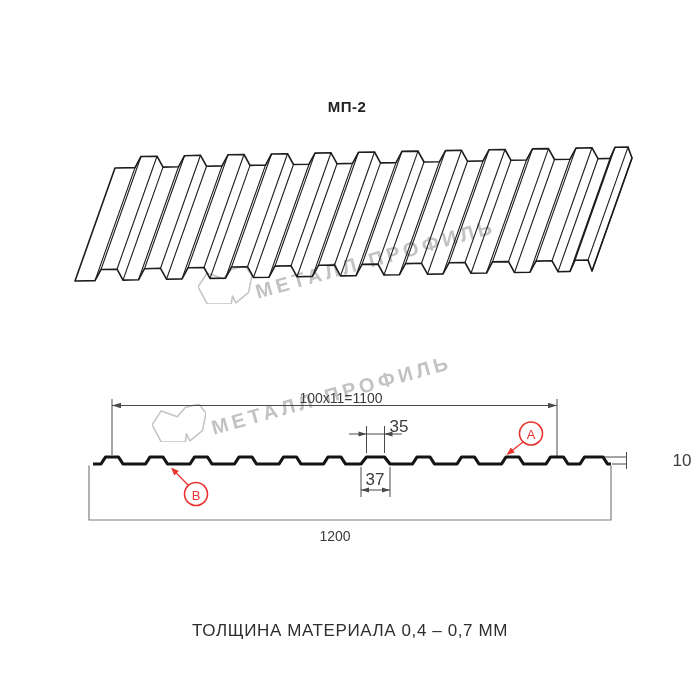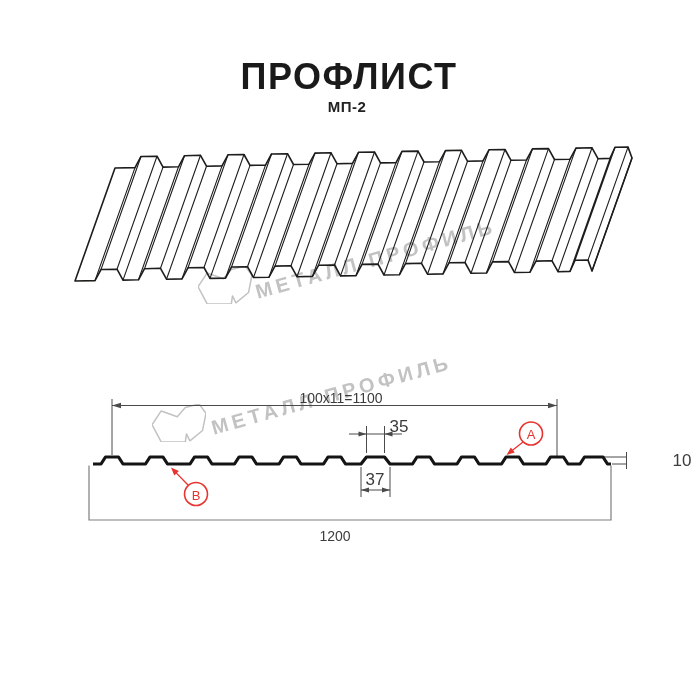--- a/index.html
+++ b/index.html
@@ -49,25 +49,25 @@
       <path id="profile-path" stroke="#141414" stroke-width="3.2" stroke-linejoin="round" d="M93.0,464.0L101.0,464.0L105.5,457.0L118.5,457.0L123.0,464.0L145.5,464.0L150.0,457.0L163.0,457.0L167.5,464.0L190.0,464.0L194.5,457.0L207.5,457.0L212.0,464.0L234.5,464.0L239.0,457.0L252.0,457.0L256.5,464.0L279.0,464.0L283.5,457.0L296.5,457.0L301.0,464.0L323.5,464.0L328.0,457.0L341.0,457.0L345.5,464.0L361.0,464.0L366.5,457.0L384.5,457.0L390.0,464.0L412.5,464.0L417.0,457.0L430.0,457.0L434.5,464.0L457.0,464.0L461.5,457.0L474.5,457.0L479.0,464.0L501.5,464.0L506.0,457.0L519.0,457.0L523.5,464.0L546.0,464.0L550.5,457.0L563.5,457.0L568.0,464.0L580.0,464.0L584.5,457.0L603.0,457.0L607.5,464.0L611.0,464.0"></path>
     </g>
     <g>
       <circle cx="531" cy="433.5" r="11.5" fill="none" stroke="var(--accent-red)" stroke-width="1.6"></circle>
       <circle cx="196" cy="494" r="11.5" fill="none" stroke="var(--accent-red)" stroke-width="1.6"></circle>
       <path id="red-arrow-lines" fill="none" stroke="var(--accent-red)" stroke-width="1.3" d="M523,442L509,453M188,485L174,470.6"></path>
       <path id="red-arrow-heads" fill="var(--accent-red)" stroke="none" d="M506.5,455.0L510.8,447.5L514.8,452.6ZM171.0,467.5L178.9,471.0L174.3,475.5Z"></path>
     </g>
   </svg>
 
-  <span class="lbl title" style="left:349px;top:77px;">ПРОФЛИСТ</span>
   <span class="lbl subtitle" style="left:347px;top:106px;">МП-2</span>
 
   <span class="lbl dim-big" style="left:341px;top:398px;">100x11=1100</span>
   <span class="lbl dim" style="left:399px;top:427px;">35</span>
   <span class="lbl dim" style="left:375px;top:480px;">37</span>
   <span class="lbl dim" style="left:638px;top:461px;margin-left:44px;">10</span>
   <span class="lbl dim-big" style="left:335px;top:536px;">1200</span>
 
   <span class="lbl callout" style="left:531px;top:434px;">A</span>
   <span class="lbl callout" style="left:196px;top:494.5px;">B</span>
 
+  <span class="lbl caption" style="left:350px;top:631px;">ТОЛЩИНА МАТЕРИАЛА 0,4 – 0,7 ММ</span>
 </div>
 
 </body></html>

